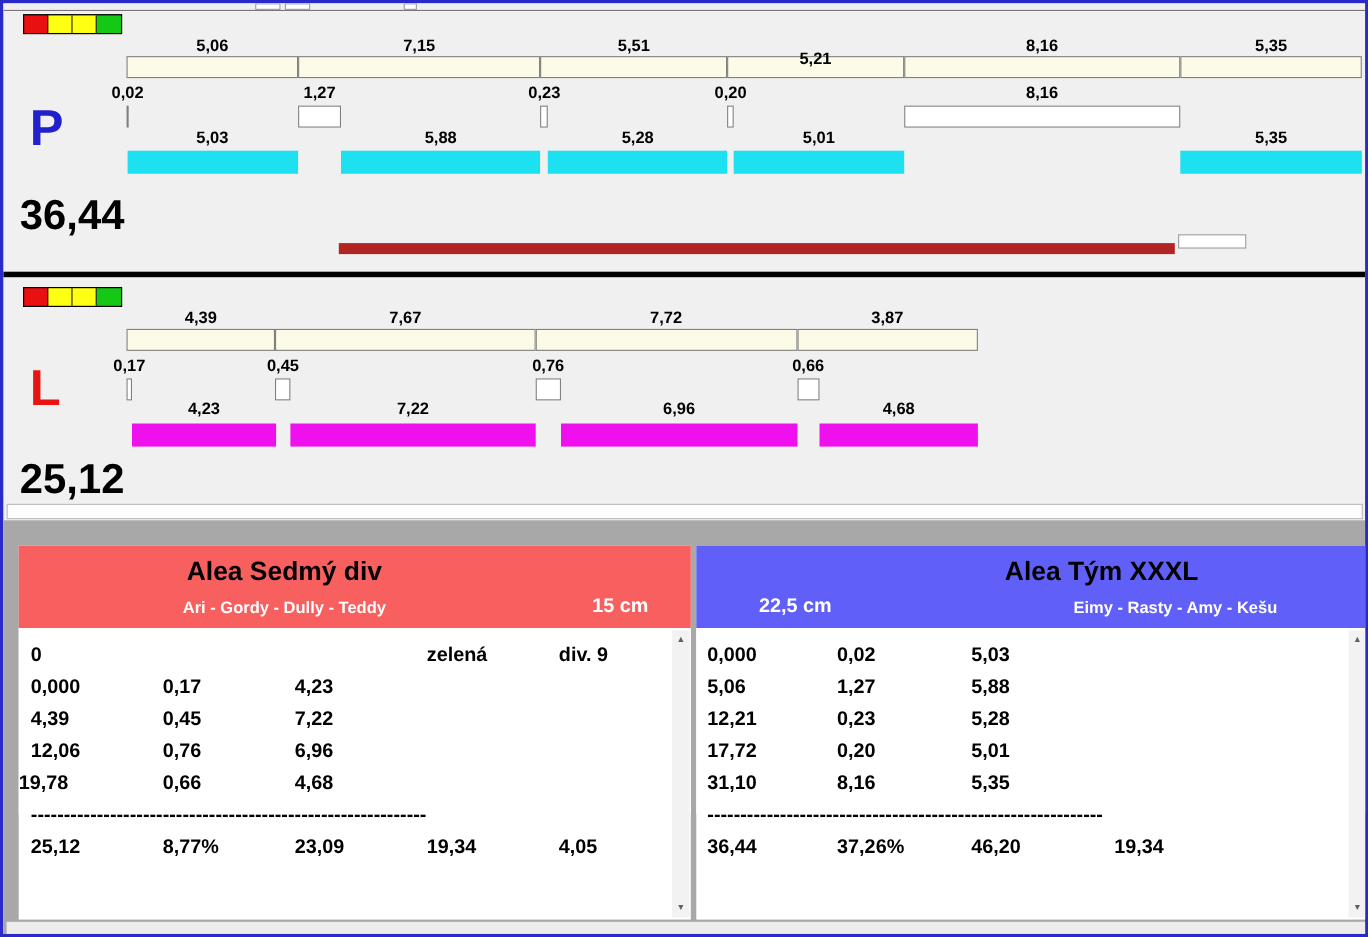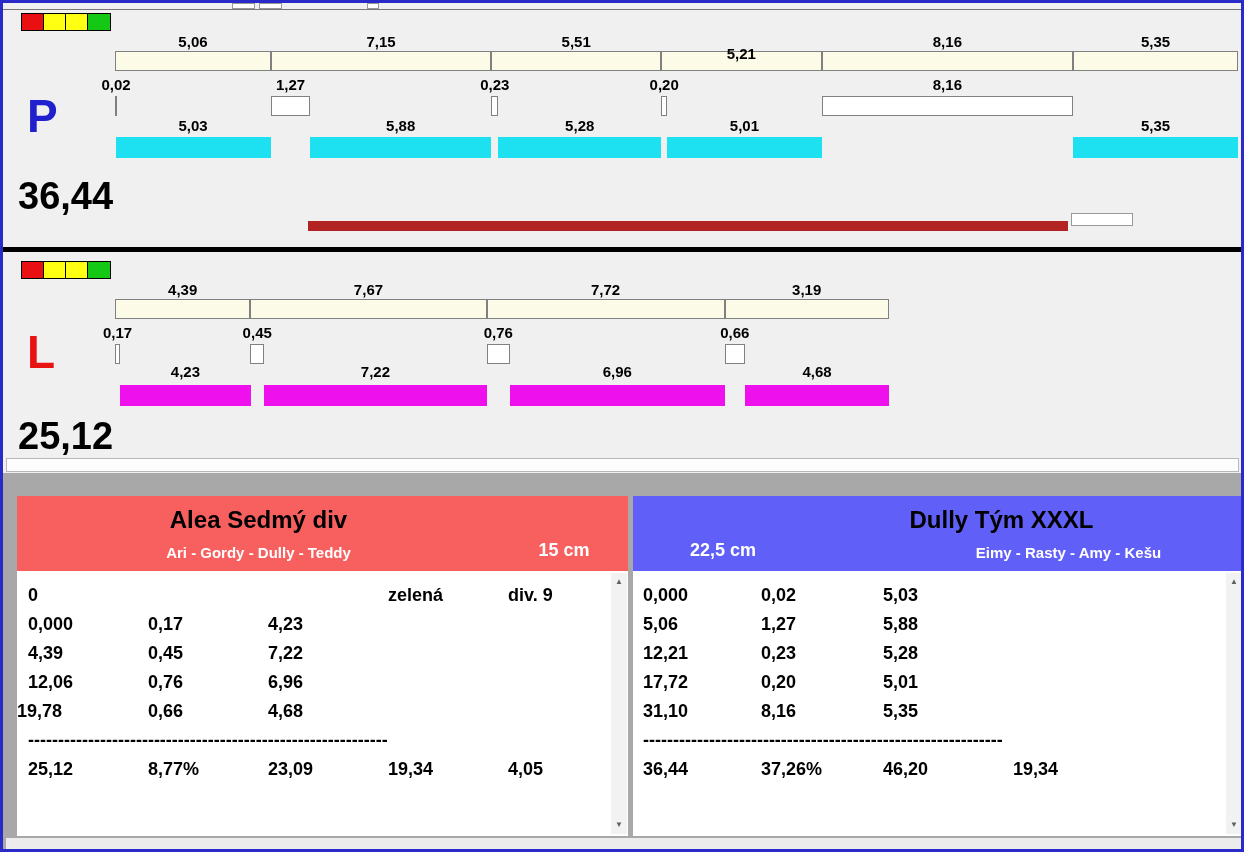--- a/index.html
+++ b/index.html
@@ -146,21 +146,21 @@
       <div class="time-label" style="left: 254.224px; top: 71px;">0,45</div>
       <div class="bar run-bar" style="left: 261.158px; top: 132px; width: 222.504px; height: 21px; background: rgb(238, 17, 238);"></div>
       <div class="time-label" style="left: 372.41px; top: 110px;">7,22</div>
       <div class="bar split-bar" style="left: 483.662px; top: 46px; width: 237.913px; height: 20px;"></div>
       <div class="time-label" style="left: 602.619px; top: 28px;">7,72</div>
       <div class="bar change-box" style="left: 483.662px; top: 91px; width: 23.4215px; height: 20px;"></div>
       <div class="time-label" style="left: 495.373px; top: 71px;">0,76</div>
       <div class="bar run-bar" style="left: 507.084px; top: 132px; width: 214.492px; height: 21px; background: rgb(238, 17, 238);"></div>
       <div class="time-label" style="left: 614.33px; top: 110px;">6,96</div>
       <div class="bar split-bar" style="left: 721.576px; top: 46px; width: 164.259px; height: 20px;"></div>
-      <div class="time-label" style="left: 803.705px; top: 28px;">3,19</div>
+      <div class="time-label" style="left: 803.705px; top: 28px;">3,87</div>
       <div class="bar change-box" style="left: 721.576px; top: 91px; width: 20.3397px; height: 20px;"></div>
       <div class="time-label" style="left: 731.746px; top: 71px;">0,66</div>
       <div class="bar run-bar" style="left: 741.915px; top: 132px; width: 144.227px; height: 21px; background: rgb(238, 17, 238);"></div>
       <div class="time-label" style="left: 814.029px; top: 110px;">4,68</div>
     </section>
 
   <div class="bottom-bg"></div>
 
   <div class="team-panel" id="teamLeft">
     <div class="team-header" style="background: rgb(248, 95, 95);">
@@ -206,21 +206,21 @@
           <span class="tcell" style="left: 131px;">8,77%</span>
           <span class="tcell" style="left: 251px;">23,09</span>
           <span class="tcell" style="left: 371px;">19,34</span>
           <span class="tcell" style="left: 491px;">4,05</span>
         </div>
       </div>
   </div>
 
   <div class="team-panel" id="teamRight">
     <div class="team-header" style="background: rgb(96, 96, 248);">
-      <div class="team-name">Dully Tým XXXL</div>
+      <div class="team-name">Alea Tým XXXL</div>
       <div class="team-members">Eimy - Rasty - Amy - Kešu</div>
       <div class="team-height">22,5 cm</div>
     </div>
     <div class="team-table" id="tableRight">
       <div class="scrollbar">
         <div class="sb-arrow up">▲</div>
         <div class="sb-arrow down">▼</div>
       </div>
     <div class="trow" style="top: 14px;">
           <span class="tcell" style="left: 10px;">0,000</span>

